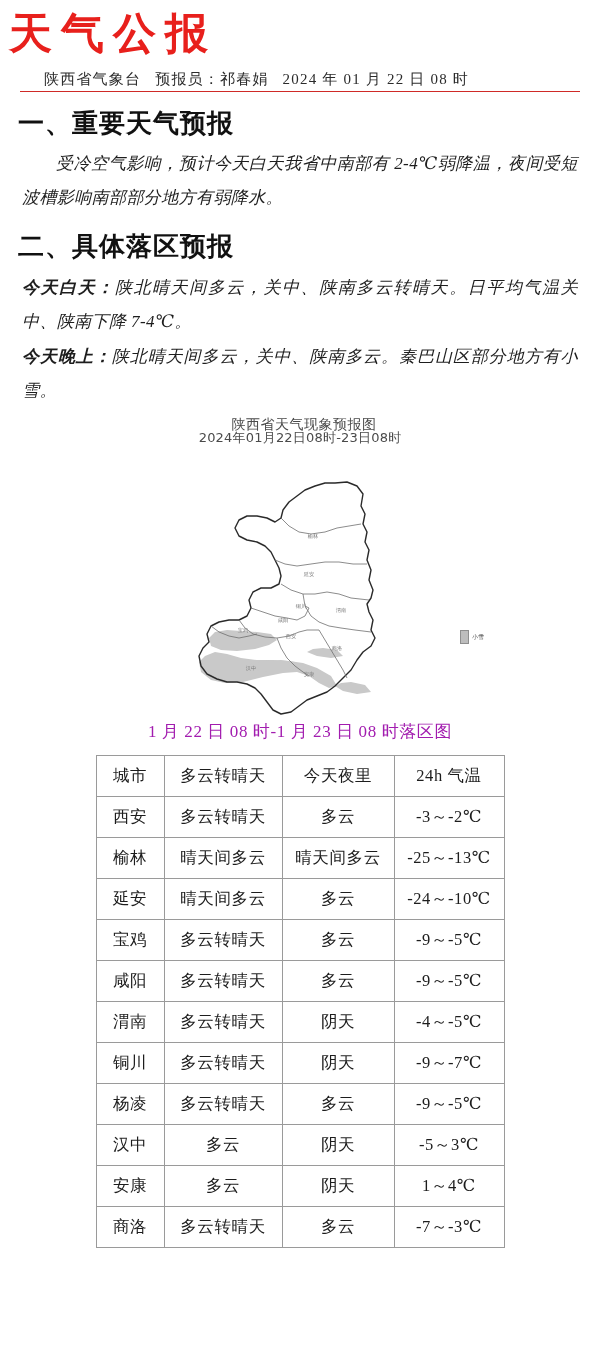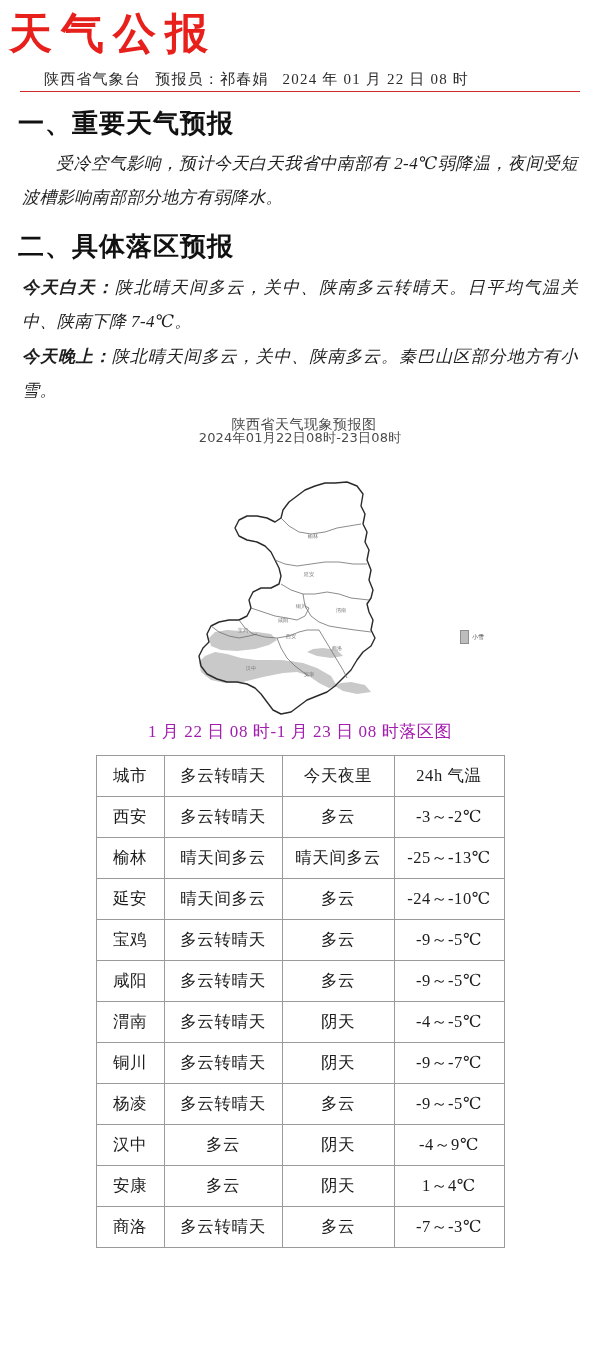--- a/index.html
+++ b/index.html
@@ -287,21 +287,21 @@
         <tr>
           <td>杨凌</td>
           <td>多云转晴天</td>
           <td>多云</td>
           <td class="temp-cell">-9～-5℃</td>
         </tr>
         <tr>
           <td>汉中</td>
           <td>多云</td>
           <td>阴天</td>
-          <td class="temp-cell">-4～9℃</td>
+          <td class="temp-cell">-5～3℃</td>
         </tr>
         <tr>
           <td>安康</td>
           <td>多云</td>
           <td>阴天</td>
           <td class="temp-cell">1～4℃</td>
         </tr>
         <tr>
           <td>商洛</td>
           <td>多云转晴天</td>

